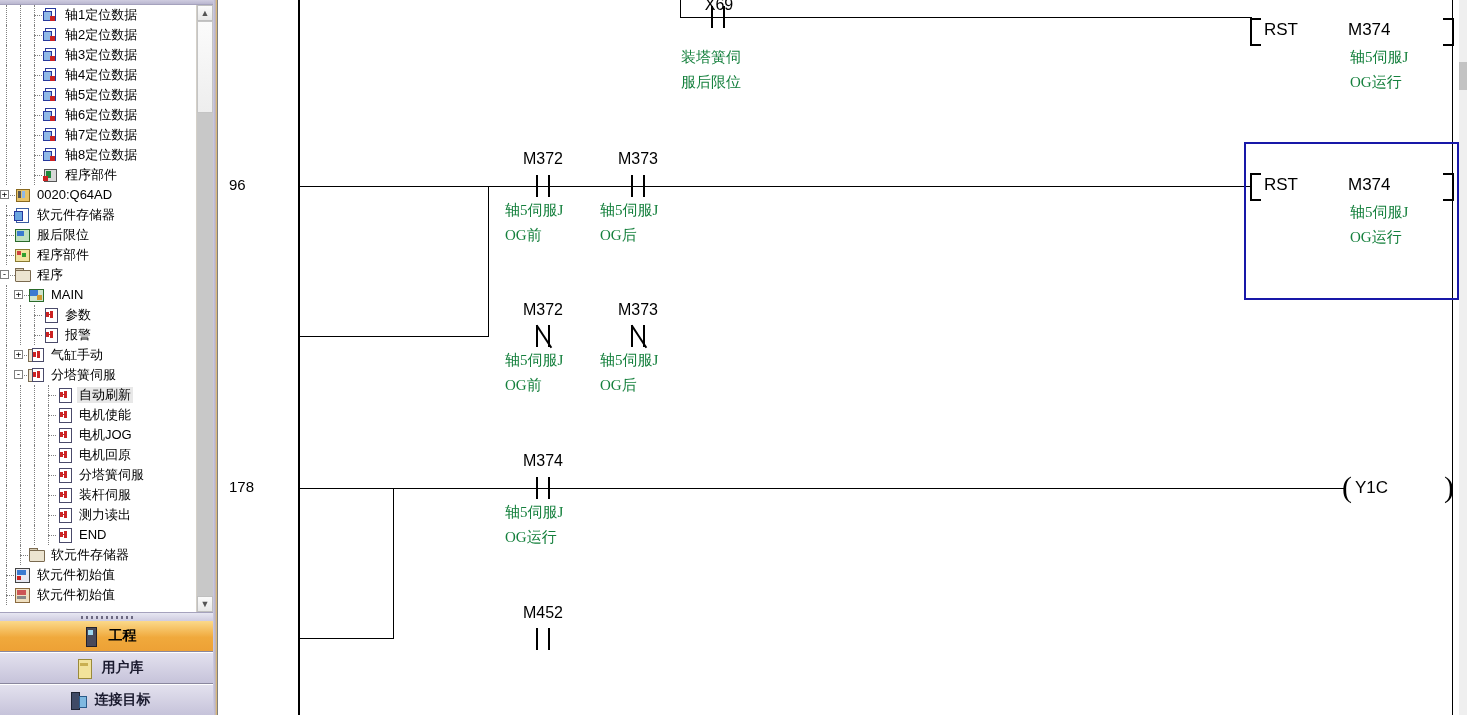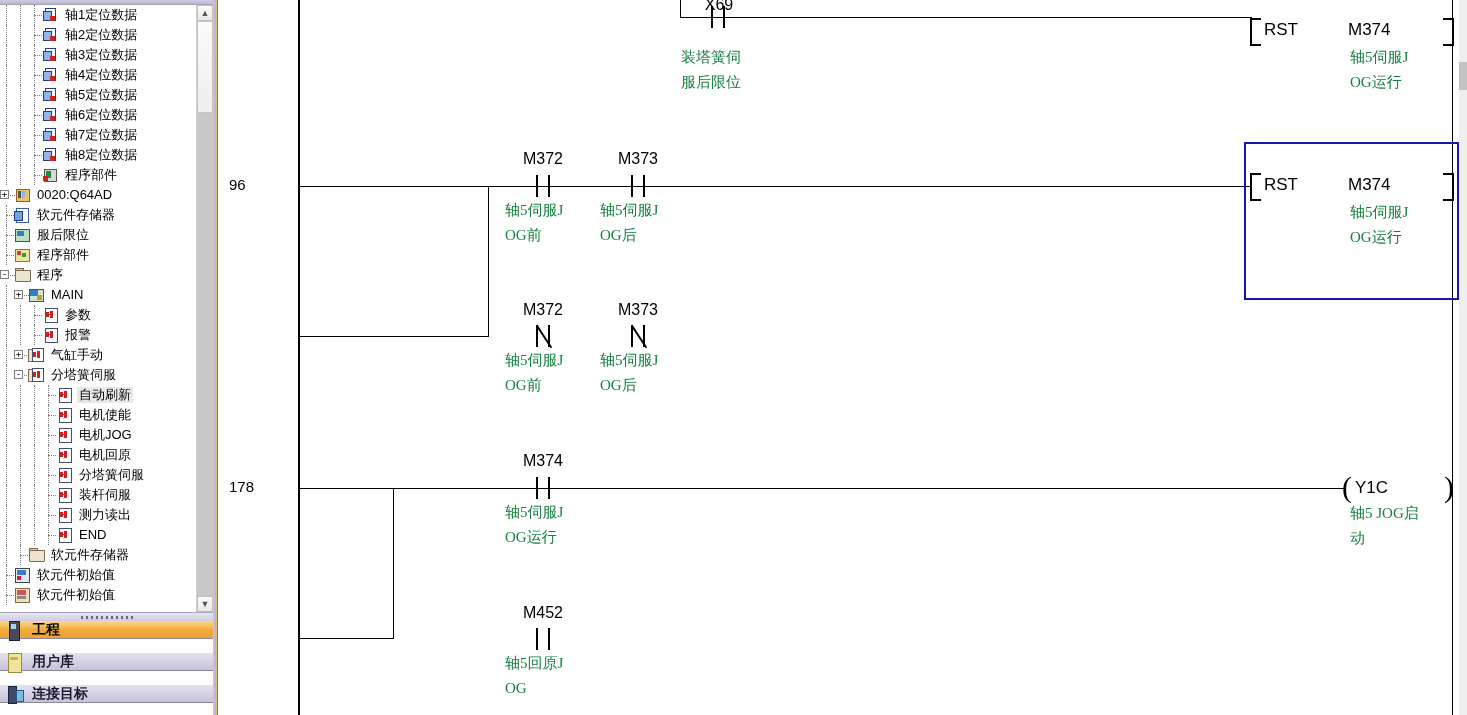--- a/index.html
+++ b/index.html
@@ -173,27 +173,28 @@
     border-top: 1px solid #a5a2bd;
     box-sizing: border-box;
     display: flex; align-items: center; justify-content: center;
   }
   #nav-grip .grip-dots {
     width: 52px; height: 3px;
     background-image: repeating-linear-gradient(to right, #6b6880 0 2px, transparent 2px 5px);
   }
   .nav-tab {
     position: absolute; left: 0;
-    width: 213px; height: 18px;
+    width: 213px; height: 31px;
     display: flex; align-items: center;
     box-sizing: border-box;
     border-bottom: 1px solid #8a879e;
     background: linear-gradient(#e3e1ee, #c6c3da);
     font-size: 14px; font-weight: bold; color: #1a1a2e;
     cursor: default;
+    justify-content: center;
   }
   .nav-tab.active {
     background: linear-gradient(#fbd98a, #f0a93c 55%, #eda135);
     color: #000;
   }
   .nav-tab .nav-ic {
     width: 22px; height: 22px; margin: 0 6px 0 4px;
     position: relative; flex: 0 0 auto;
   }
   .nav-ic .ni1 { position:absolute; left:5px; top:2px; width:9px; height:18px; background:#4a4a5a; border:1px solid #22222e; }
@@ -730,30 +731,26 @@
           <div class="bar-r"></div>
       </div>
       <div class="dev-comment" style="left:286px; top:500px; width:98px;">轴5伺服J
 OG运行</div>
 
       <div class="dev-name" style="left:286px; top:604px; width:76px;">M452</div>
       <div class="contact" style="left:307px; top:628px;">
         <div class="bar-l"></div>
           <div class="bar-r"></div>
       </div>
-      <div class="dev-comment" style="left:286px; top:651px; width:98px;">轴5回原J
-OG</div>
 
       <div class="coil" style="left:1123px; top:476px; width:112px;">
         <div class="paren paren-l">(</div>
         <div class="paren paren-r">)</div>
         <div class="cname">Y1C</div>
       </div>
-      <div class="dev-comment" style="left:1131px; top:501px; width:118px;">轴5 JOG启
-动</div>
 
     </div>
 
     <div id="ladder-scroll">
       <div class="lthumb"></div>
     </div>
   </div>
 
 </div>
 

